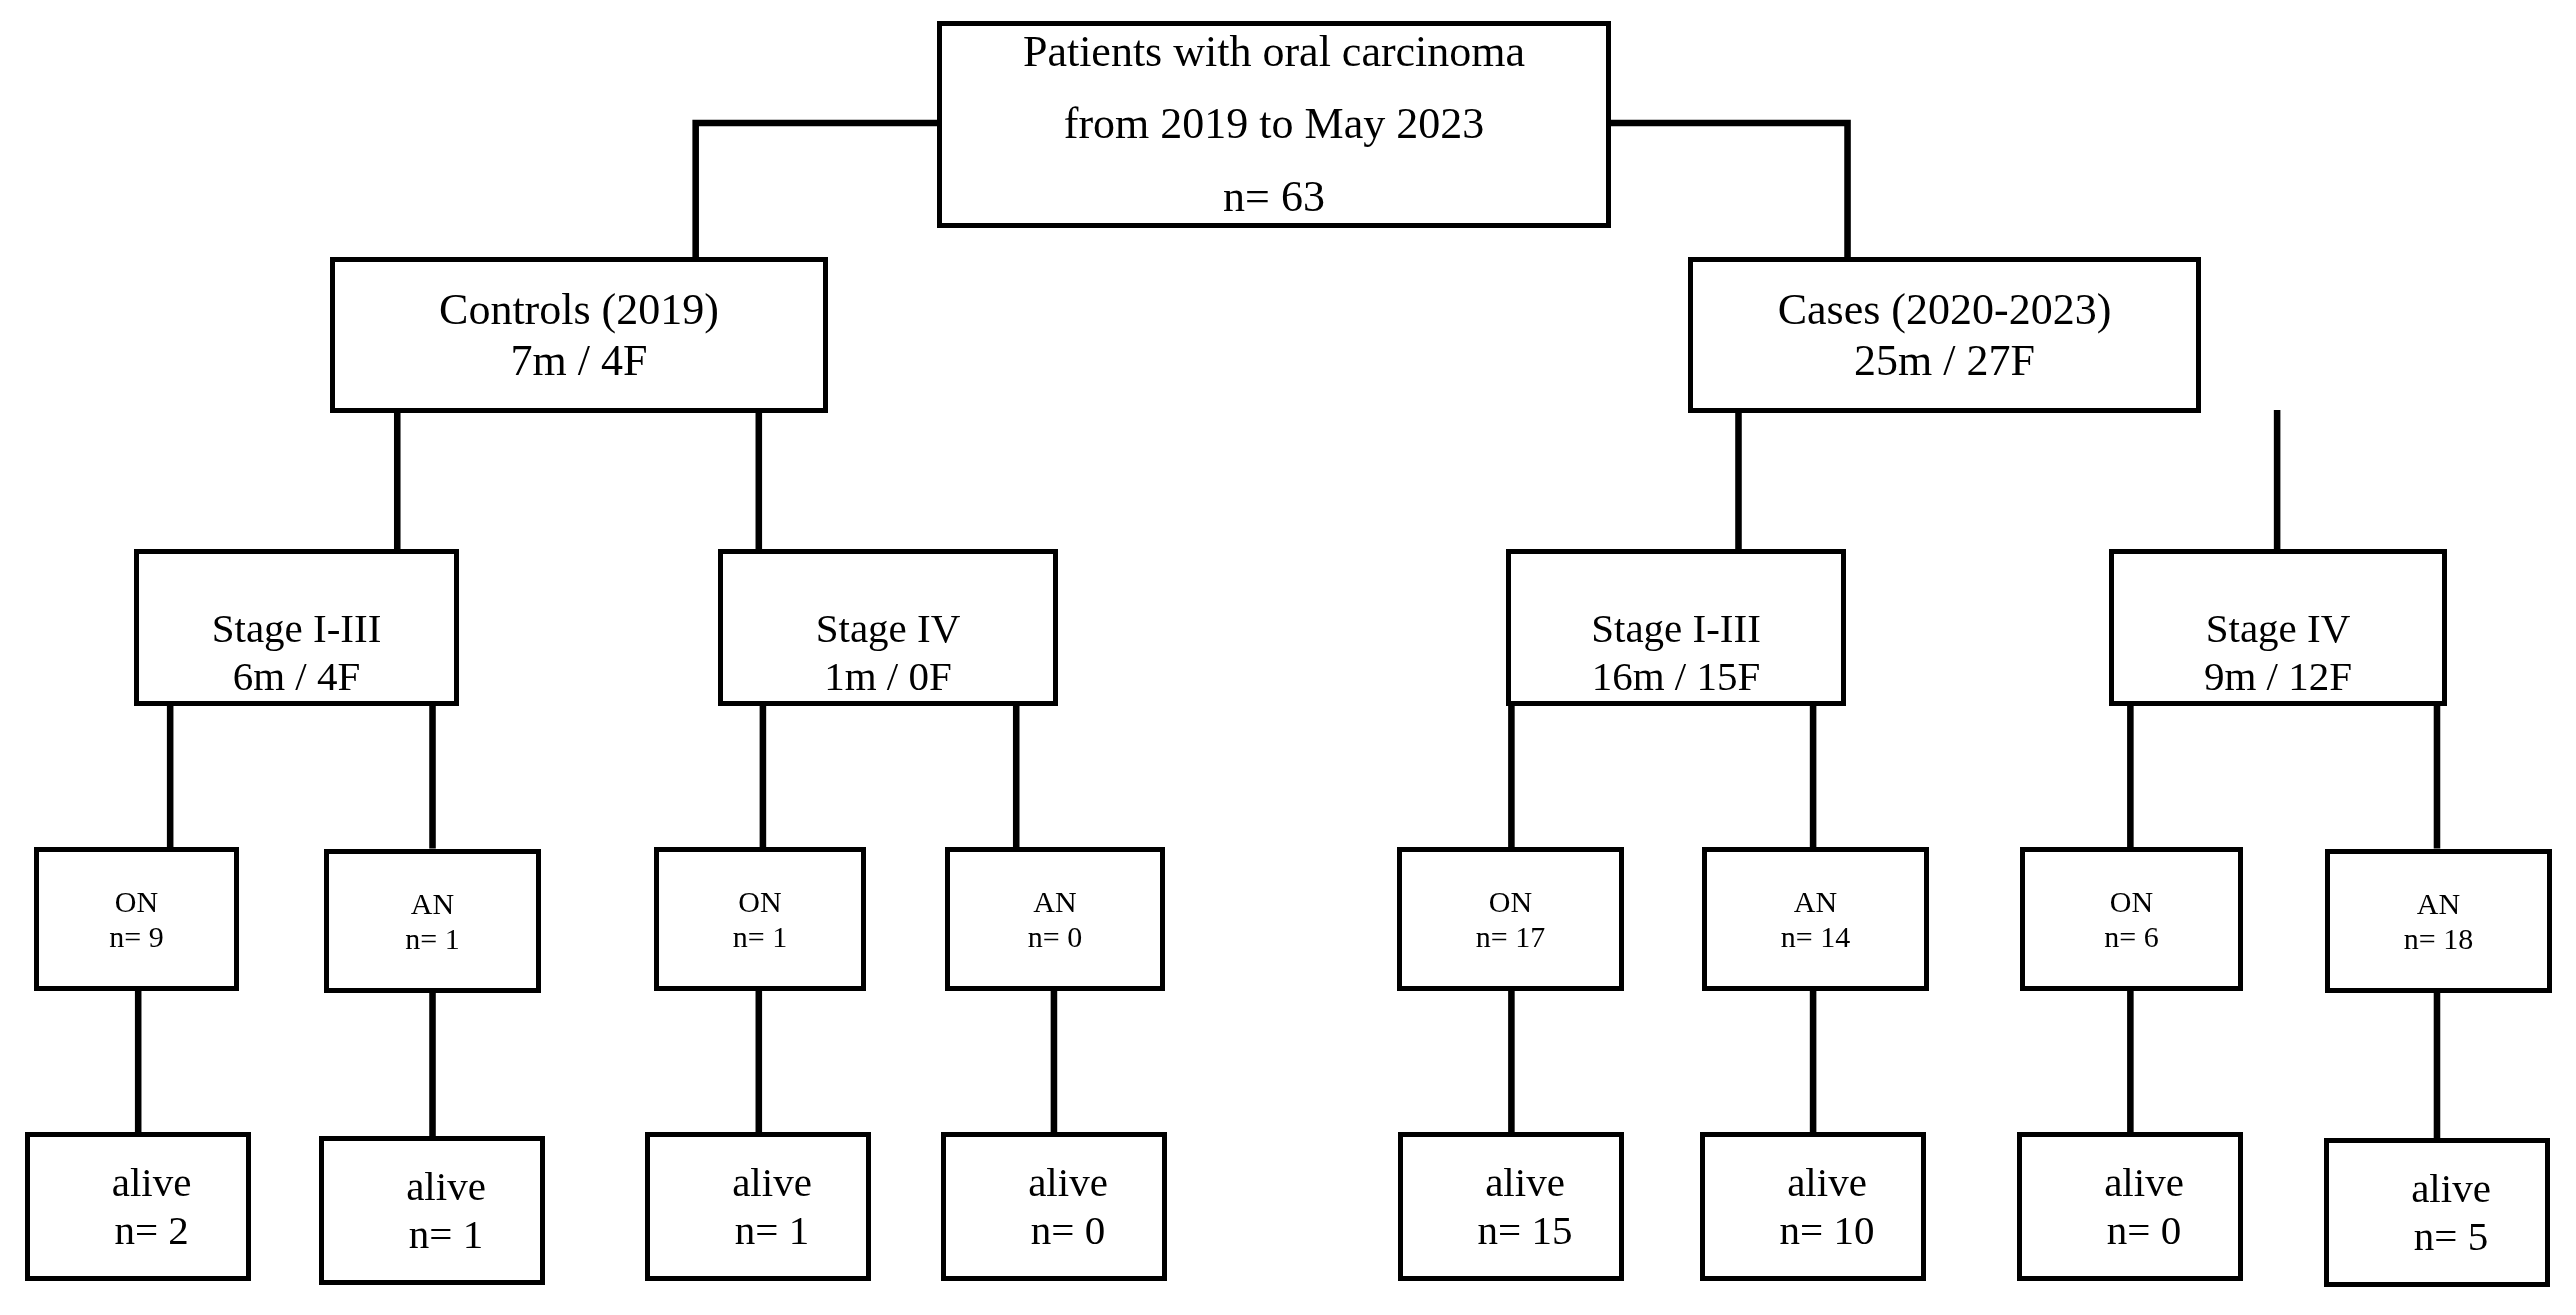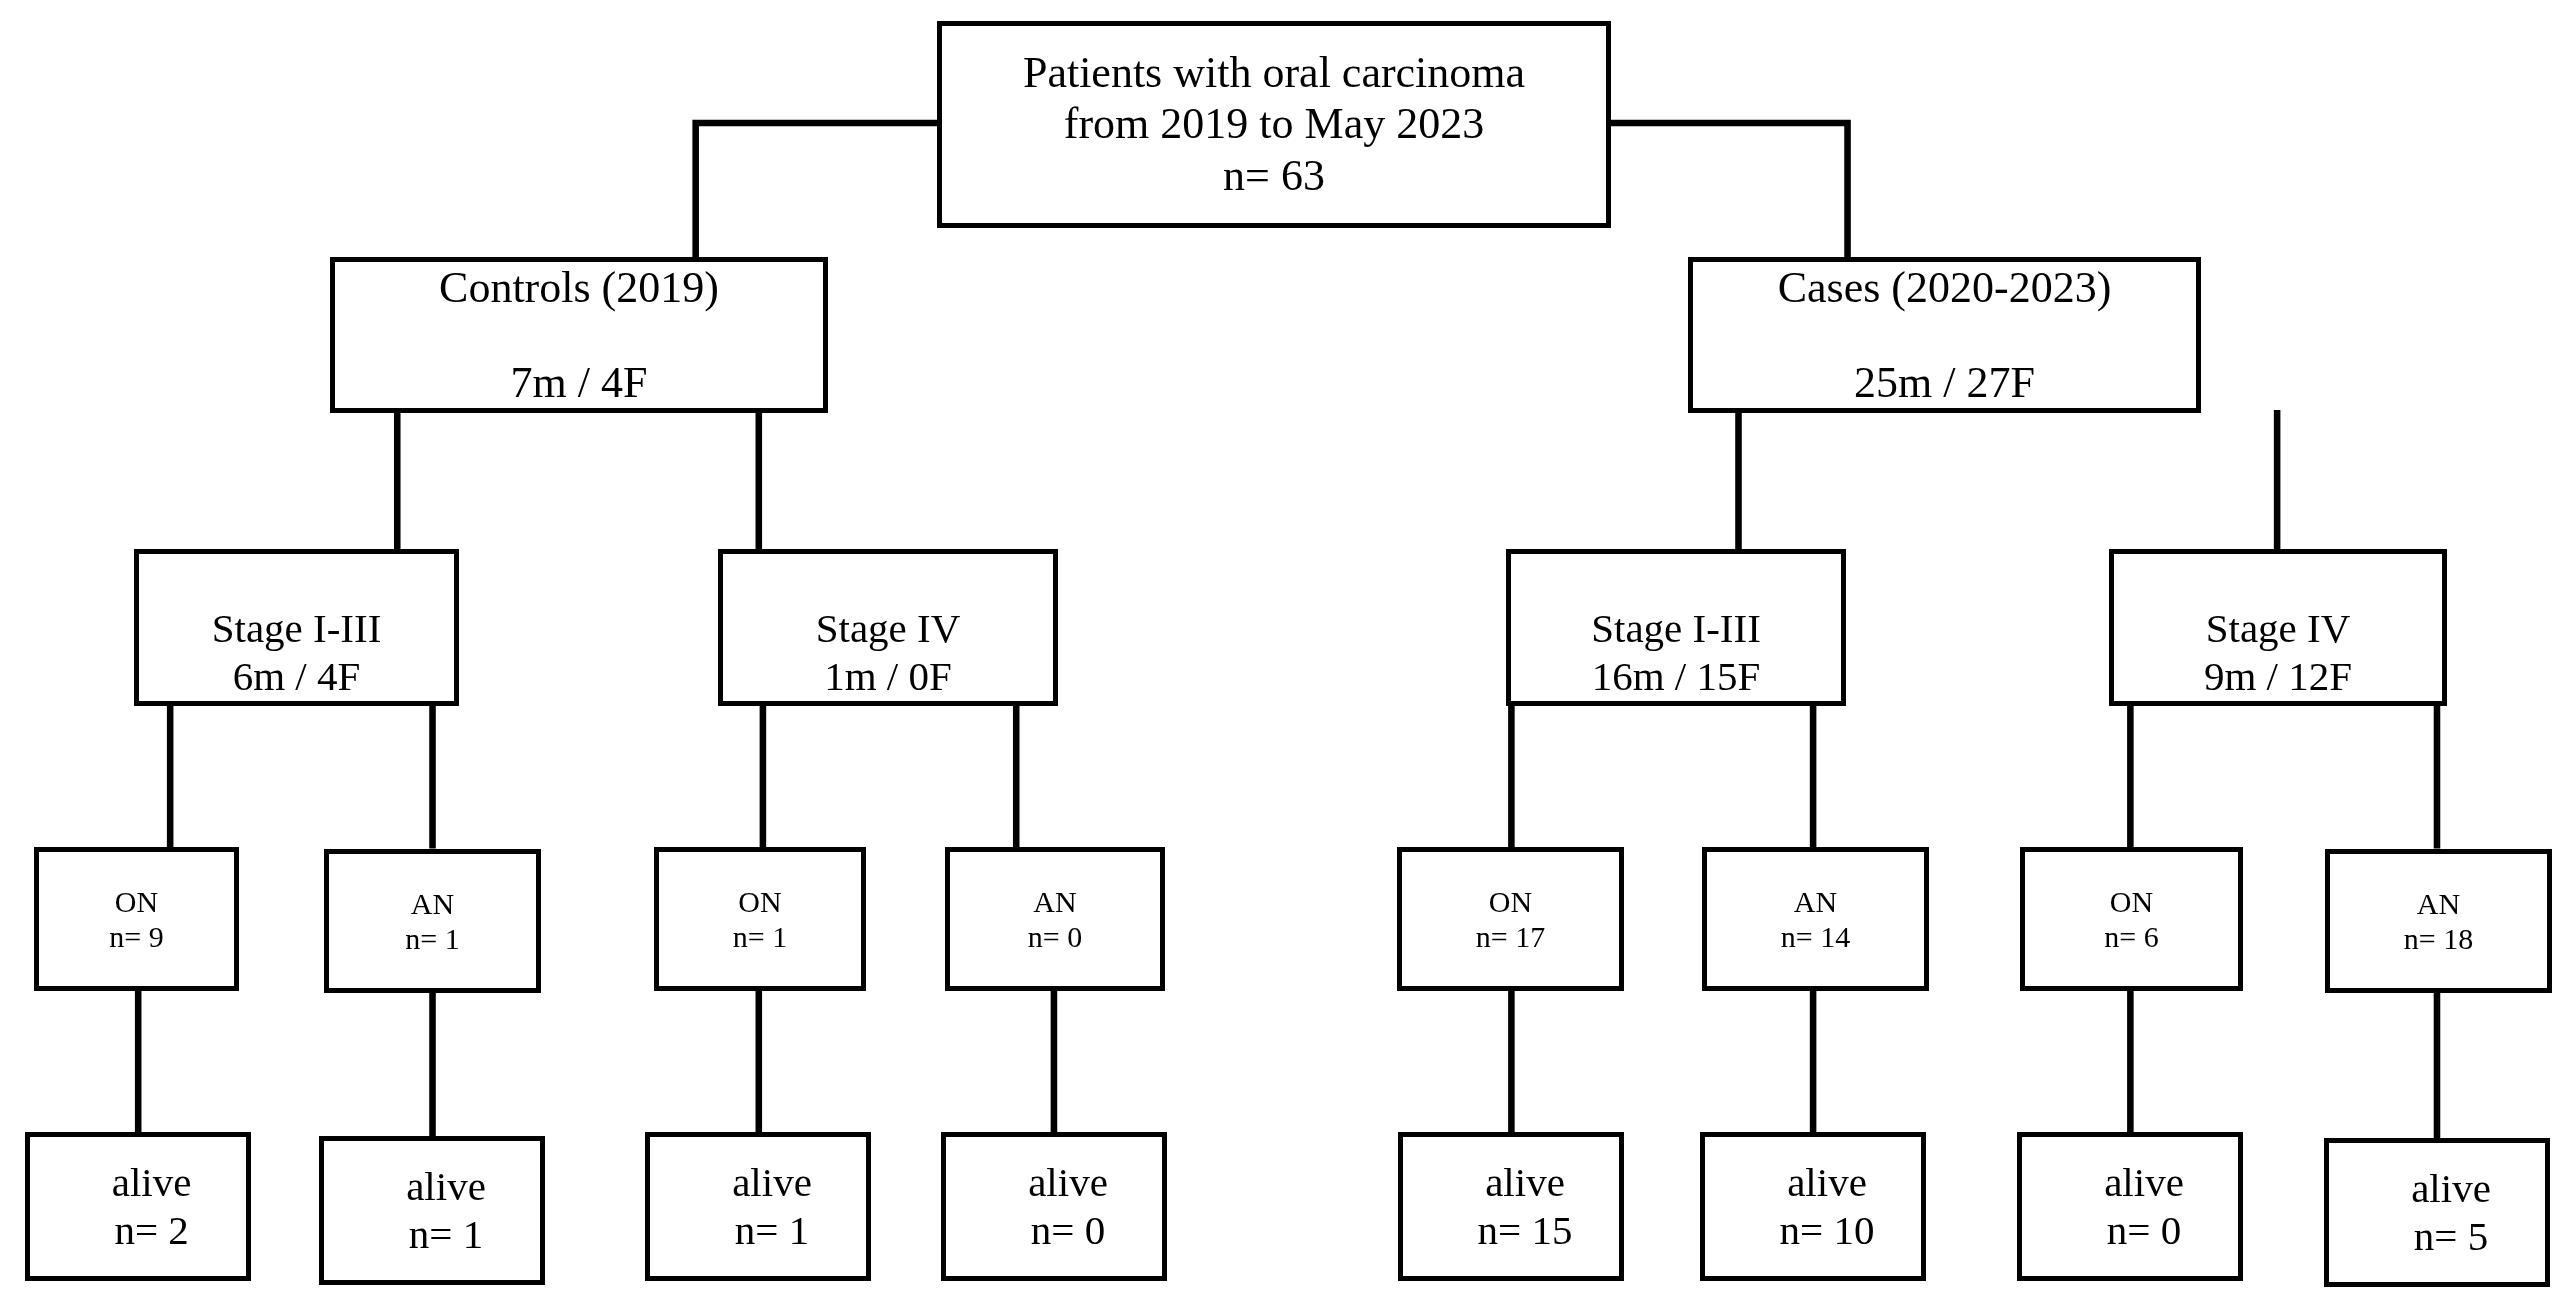--- a/index.html
+++ b/index.html
@@ -35,22 +35,22 @@
     align-items: center;
     justify-content: center;
     text-align: center;
     line-height: 1.17;
     z-index: 2;
   }
   .node .ln {
     display: block;
     white-space: nowrap;
   }
-  .fs-root  { font-size: 44px; }
-  .fs-group { font-size: 44px; justify-content: space-between; }
+  .fs-root  { font-size: 44px; justify-content: space-between; }
+  .fs-group { font-size: 44px; }
   .fs-stage { font-size: 41px; justify-content: flex-end; }
   .fs-leaf  { font-size: 30px; }
   .fs-alive { font-size: 41px; padding-left: 28px; }
 </style>
 </head>
 <body>
 
 <div id="canvas">
 
   <svg id="connectors" viewBox="0 0 3141 1604" width="2576" height="1315" xmlns="http://www.w3.org/2000/svg">

